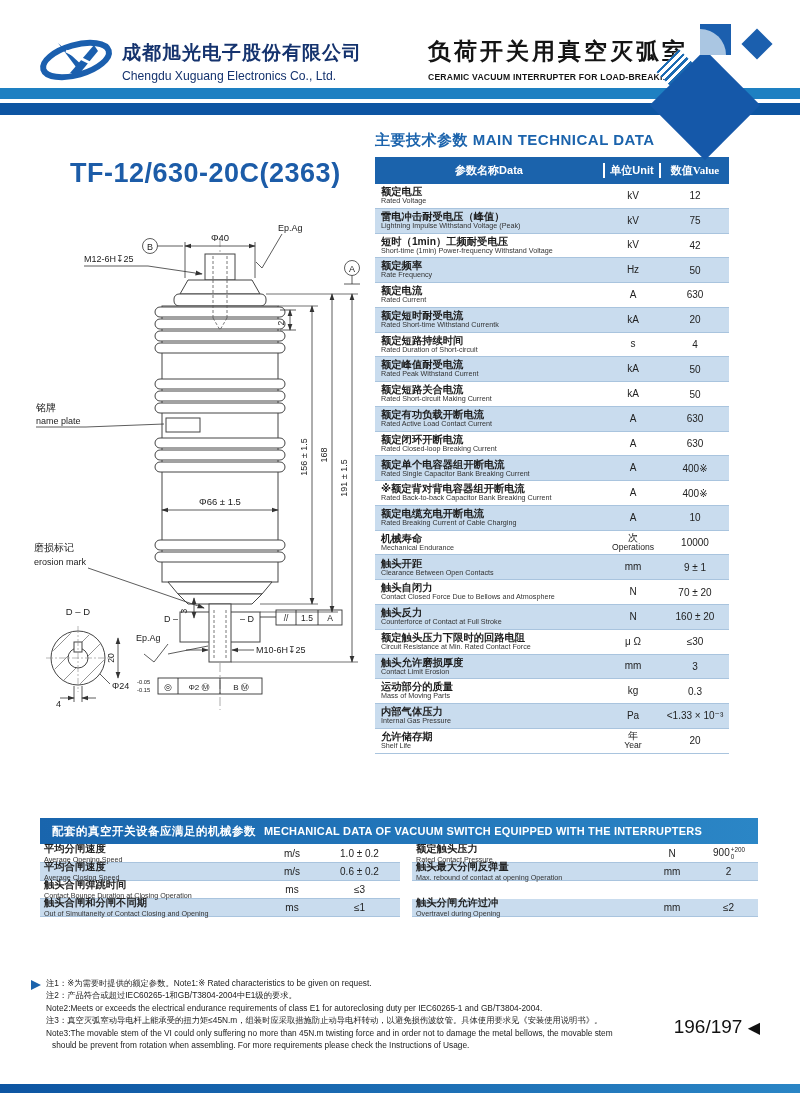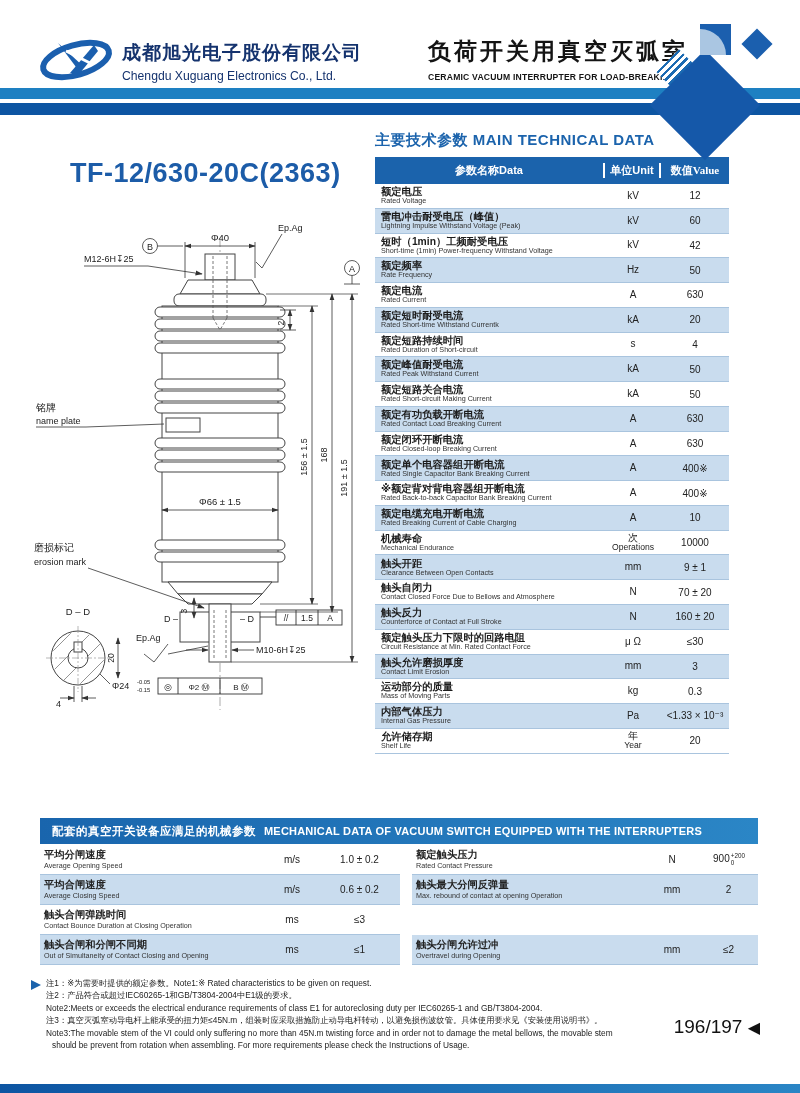--- a/index.html
+++ b/index.html
@@ -46,21 +46,21 @@
   .c-unit .u2:empty{display:none;}
   .c-val{width:68px;text-align:center;font-size:10px;}
 
   
   .mech-bar{left:40px;top:818px;width:718px;height:26px;background:linear-gradient(90deg,#1965ad,#2b86c6);
             color:#fff;display:flex;align-items:center;padding-left:12px;box-sizing:border-box;z-index:1;}
   .mech-bar .t-cn{font-size:11.5px;font-weight:bold;letter-spacing:0.5px;}
   .mech-bar .t-en{font-size:11px;font-weight:bold;margin-left:8px;letter-spacing:0.2px;}
   .mech-left{left:40px;top:845px;width:360px;}
   .mech-right{left:412px;top:845px;width:346px;}
-  .hrow{display:flex;height:30px;align-items:center;border-bottom:1px solid #a9c4de;box-sizing:border-box;}
+  .hrow{display:flex;height:18px;align-items:center;border-bottom:1px solid #a9c4de;box-sizing:border-box;}
   .hrow.alt{background:#c9dcee;}
   .hrow.blank{border-bottom:none;background:#fff;}
   .h-cname{flex:1;padding-left:4px;box-sizing:border-box;}
   .h-cname .cn{font-size:10.3px;font-weight:bold;line-height:12px;white-space:nowrap;}
   .h-cname .en{font-size:7.2px;color:#333;line-height:9px;white-space:nowrap;}
   .h-cunit{width:56px;text-align:center;font-size:10px;}
   .h-cval{width:80px;text-align:center;font-size:10px;}
   .mech-right .h-cval{width:58px;}
   .tol{display:inline-flex;flex-direction:column;vertical-align:middle;font-size:6.3px;line-height:6.6px;
        margin-left:1px;text-align:left;}
@@ -291,21 +291,21 @@
 
   <div class="mrow alt">
     <div class="c-name">
       <div class="cn">雷电冲击耐受电压（峰值）</div>
       <div class="en">Lightning Impulse Withstand Voltage (Peak)</div>
     </div>
     <div class="c-unit">
       <div class="u1">kV</div>
 
     </div>
-    <div class="c-val">60</div>
+    <div class="c-val">75</div>
   </div>
 
   <div class="mrow">
     <div class="c-name">
       <div class="cn">短时（1min）工频耐受电压</div>
       <div class="en">Short-time (1min) Power-frequency Withstand Voltage</div>
     </div>
     <div class="c-unit">
       <div class="u1">kV</div>
 
@@ -381,21 +381,21 @@
     <div class="c-unit">
       <div class="u1">kA</div>
 
     </div>
     <div class="c-val">50</div>
   </div>
 
   <div class="mrow alt">
     <div class="c-name">
       <div class="cn">额定有功负载开断电流</div>
-      <div class="en">Rated Contact Load Breaking Current</div>
+      <div class="en">Rated Active Load Contact Current</div>
     </div>
     <div class="c-unit">
       <div class="u1">A</div>
 
     </div>
     <div class="c-val">630</div>
   </div>
 
   <div class="mrow">
     <div class="c-name">

